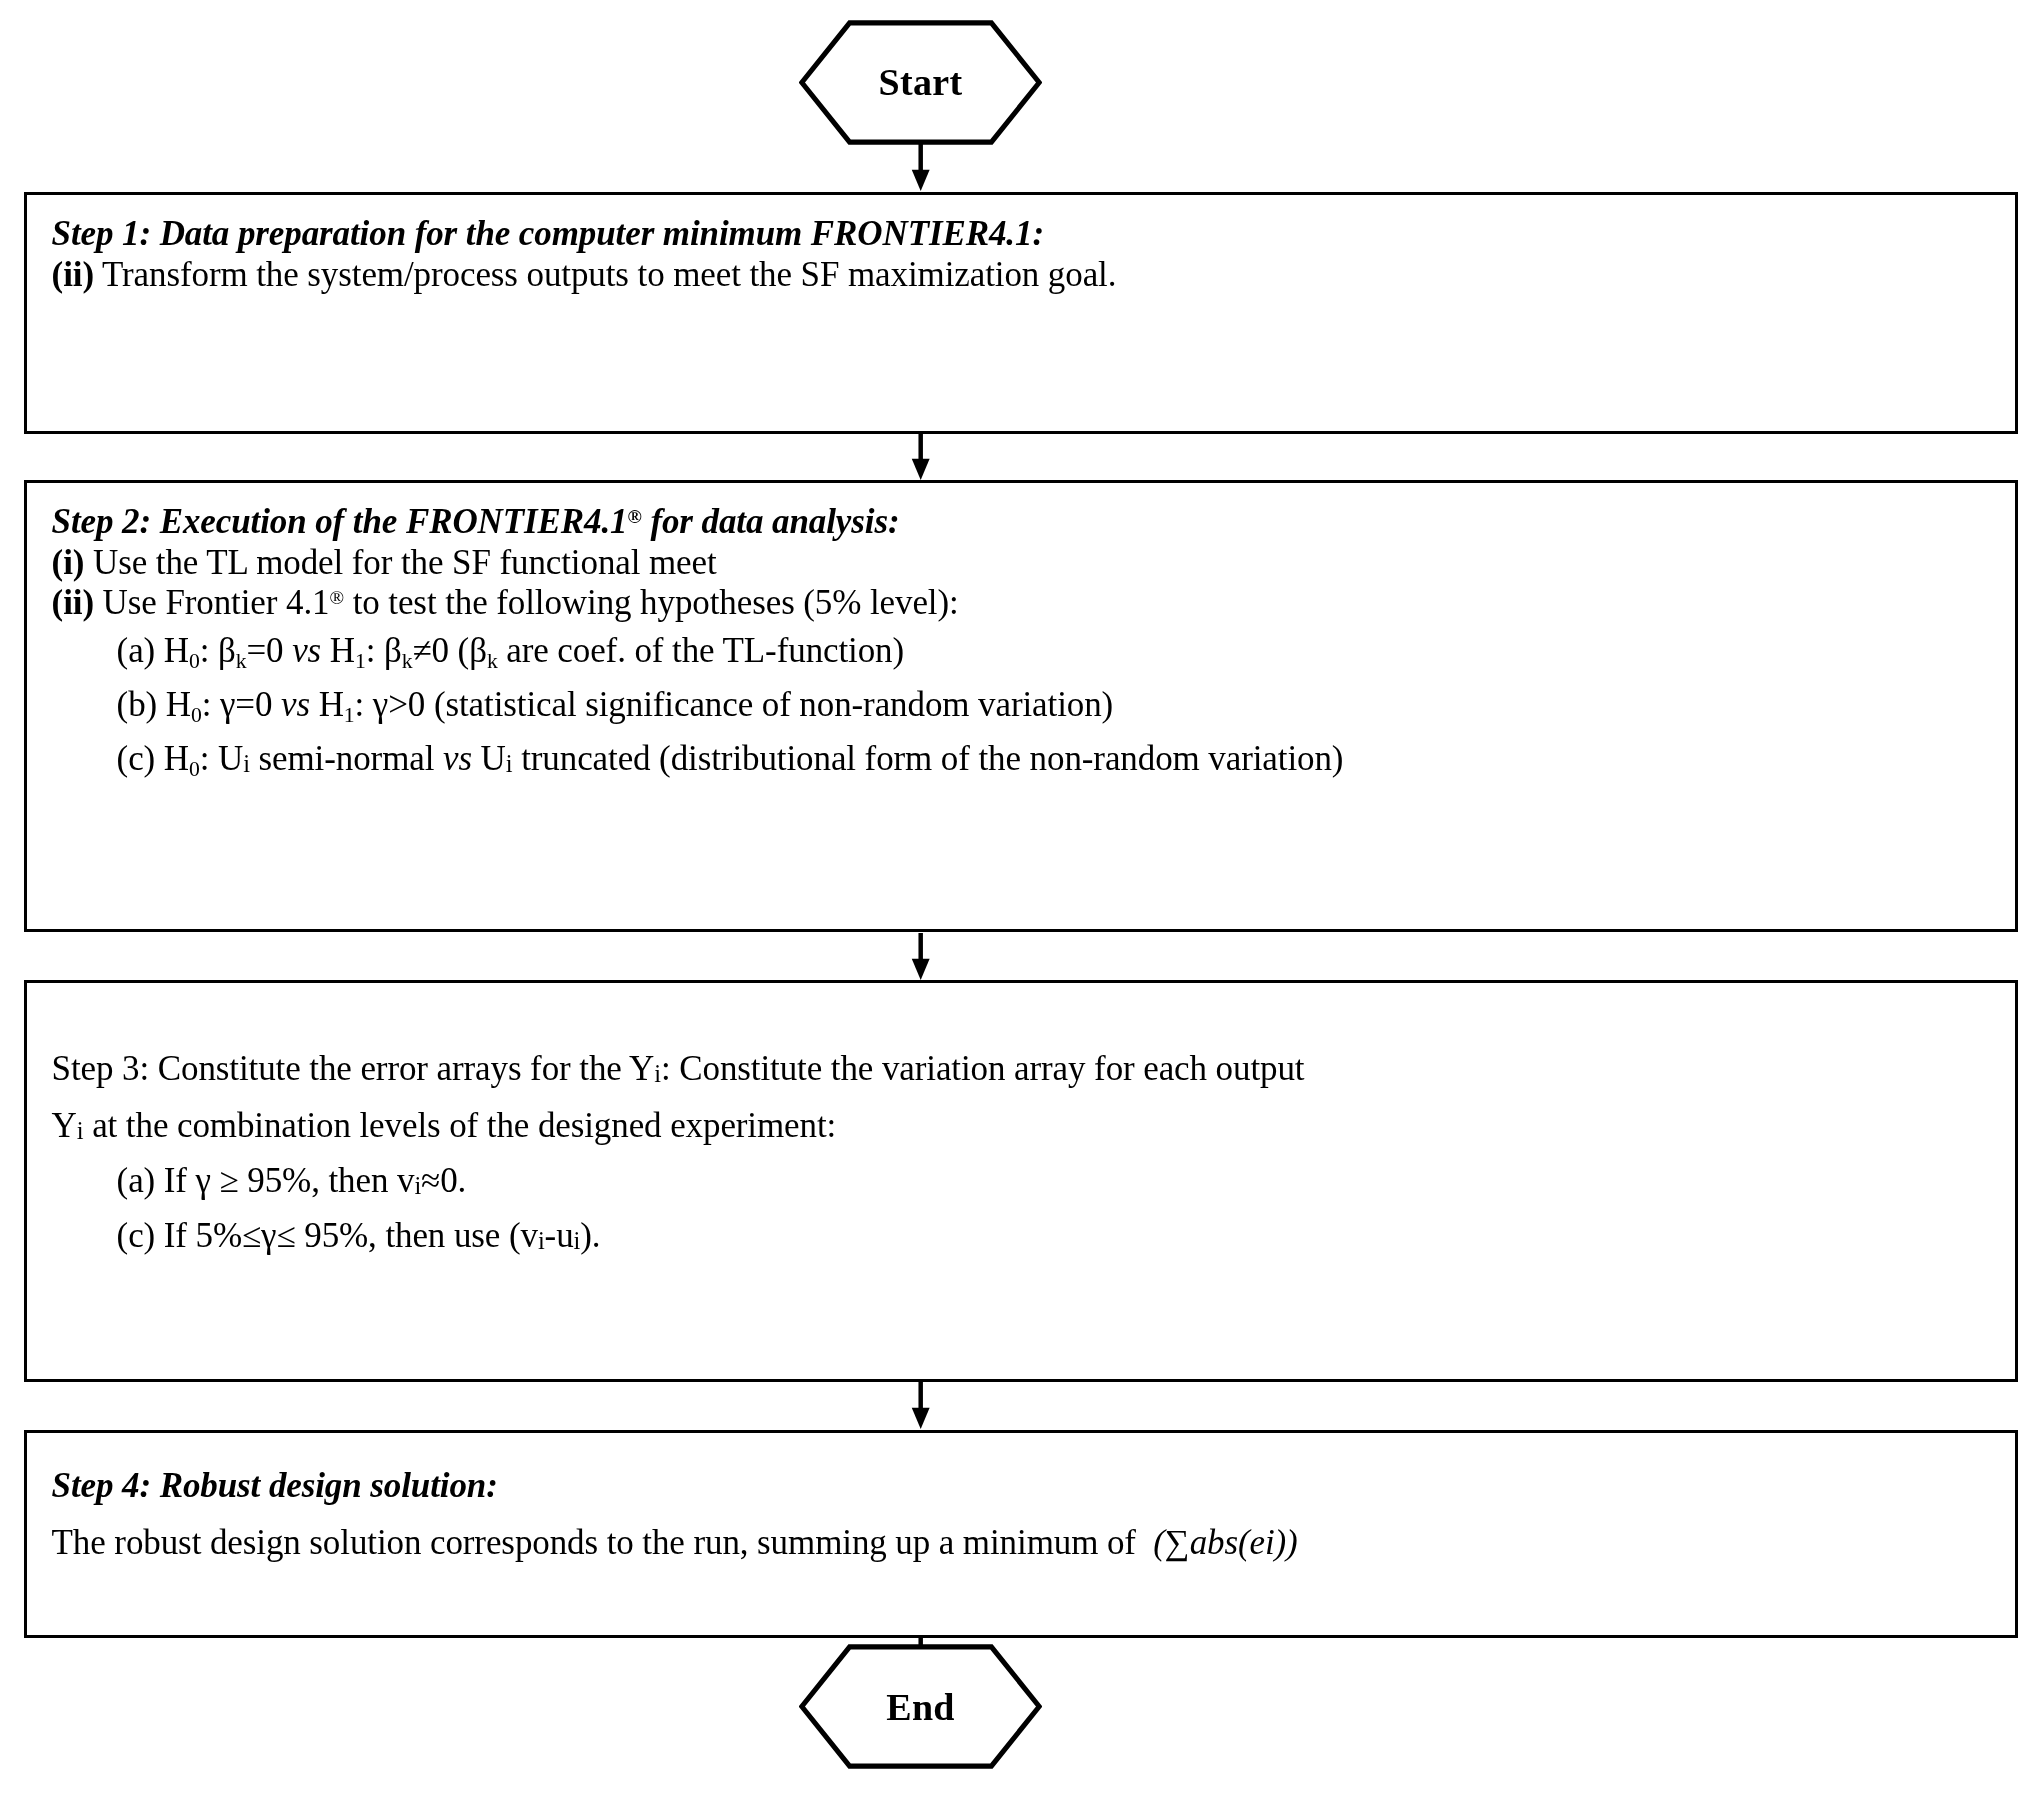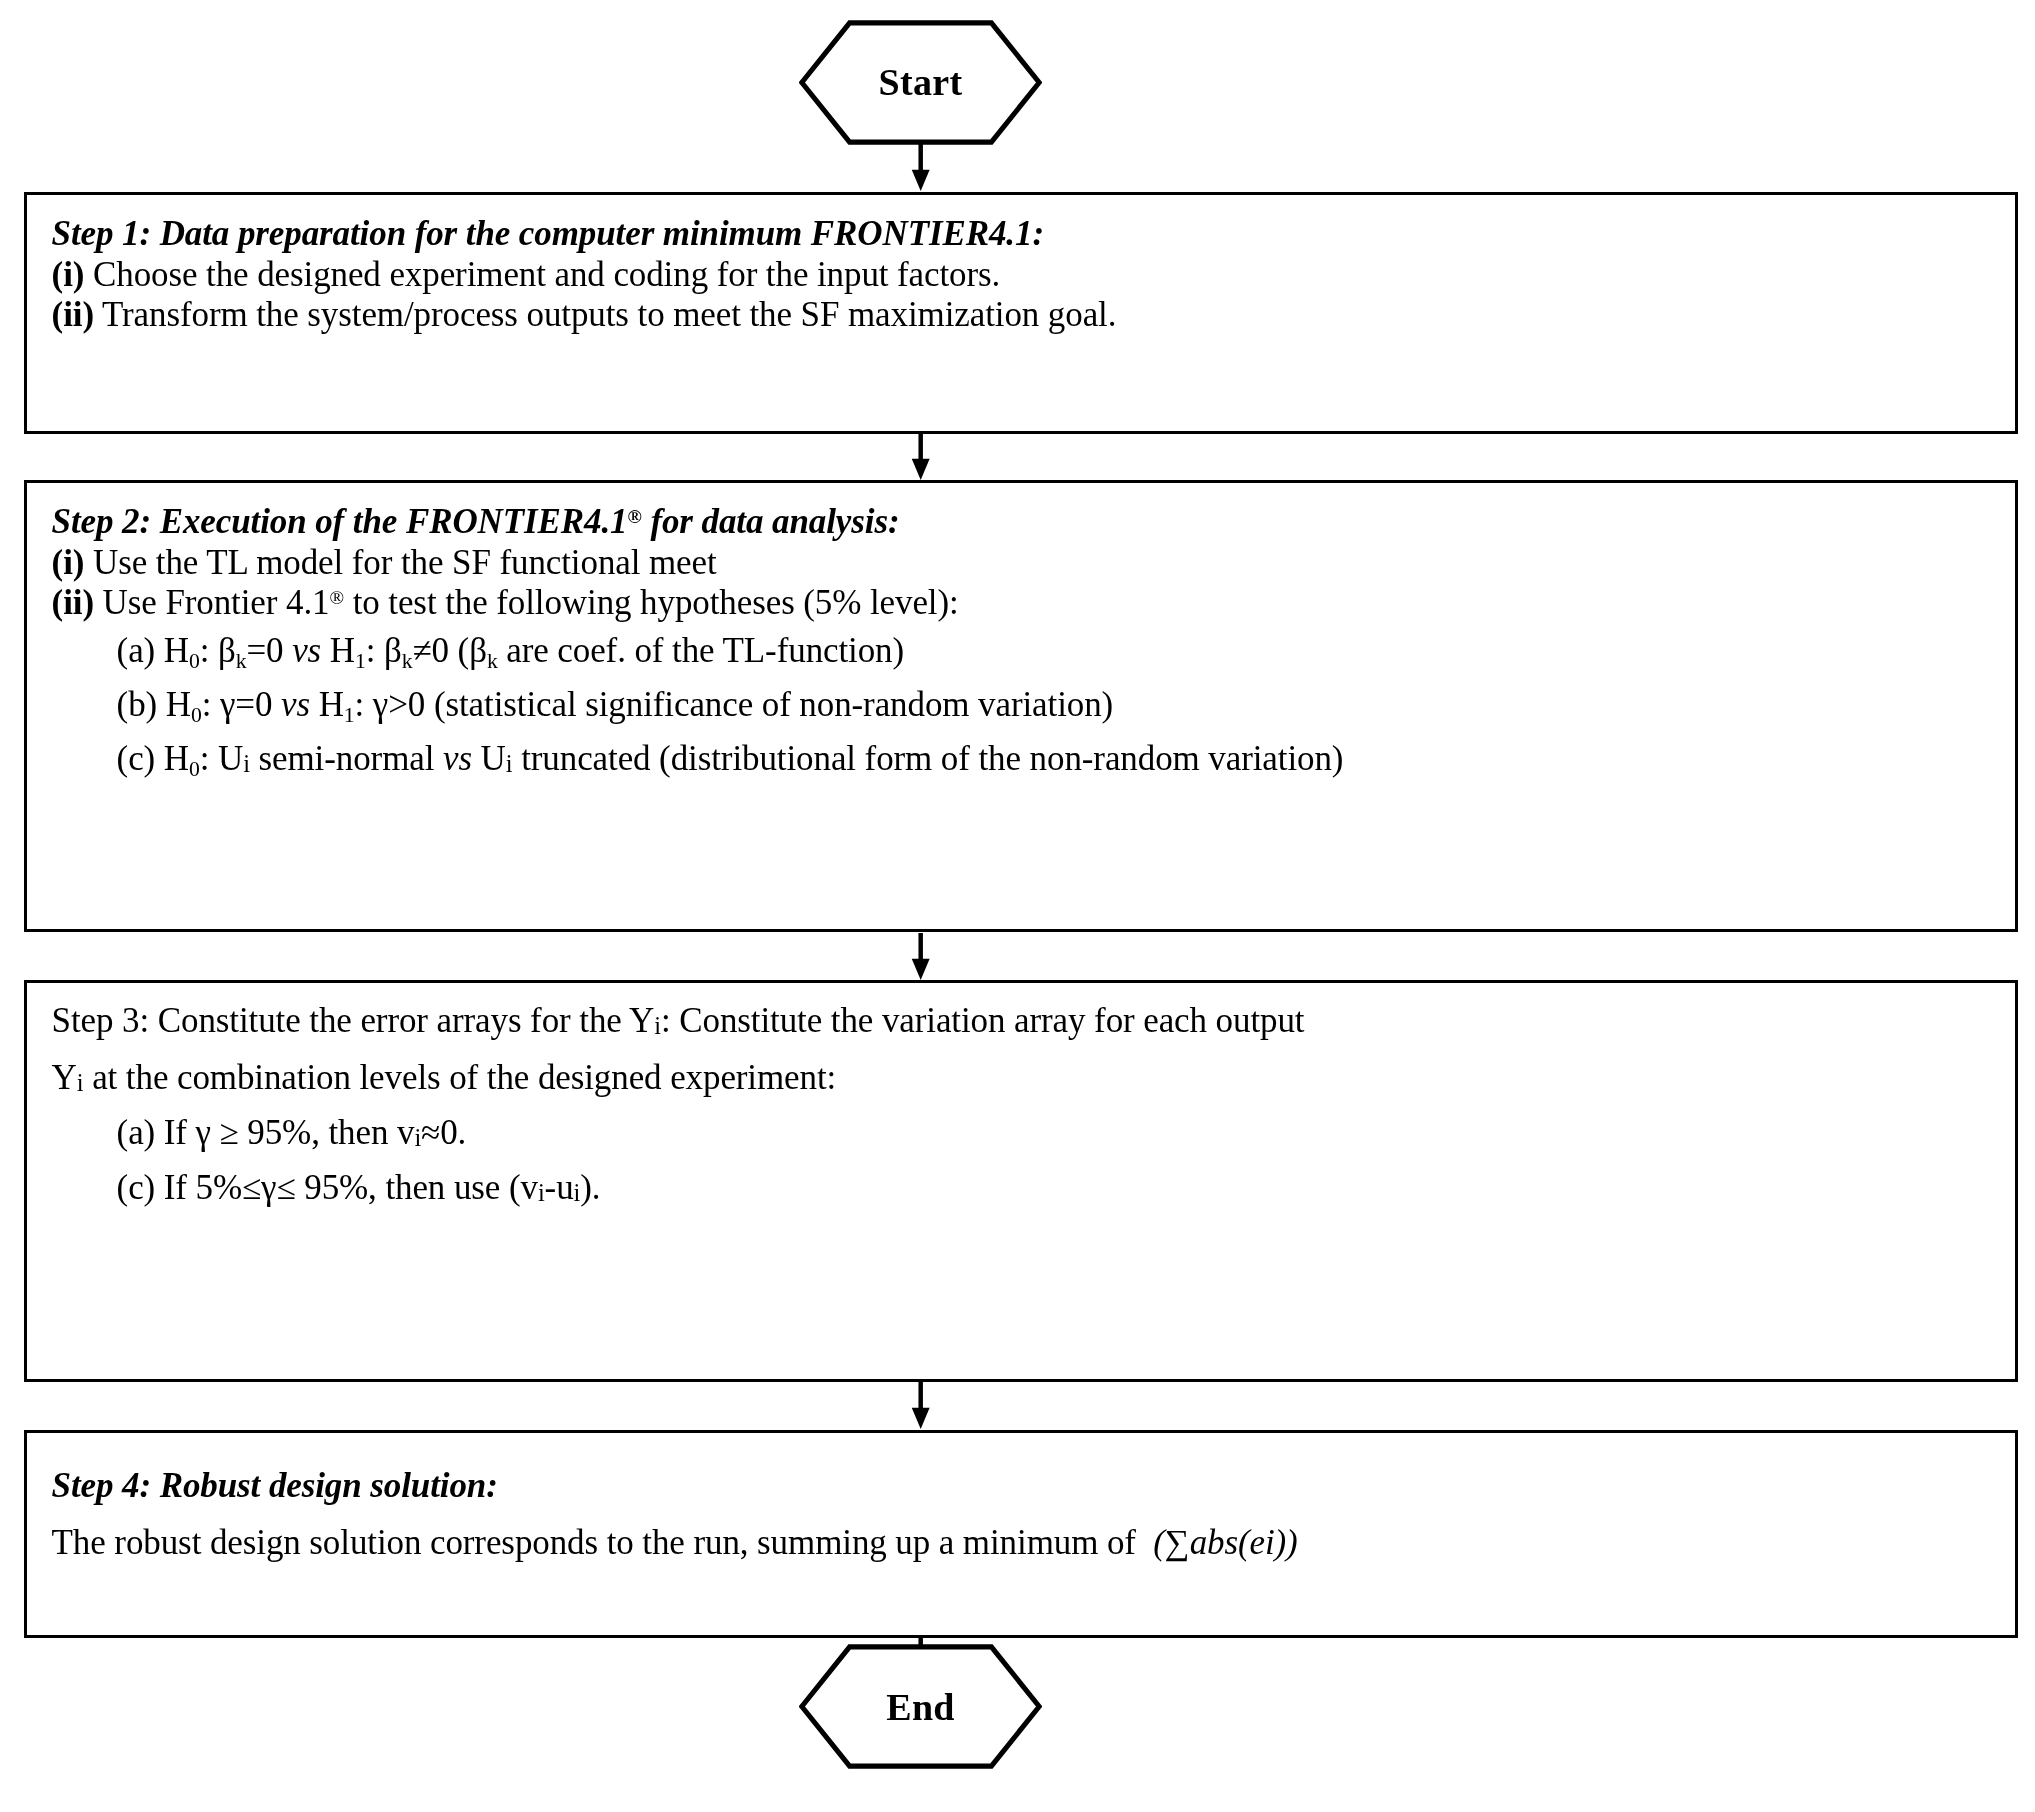--- a/index.html
+++ b/index.html
@@ -116,21 +116,20 @@
   <div class="arrow" style="top:144px;height:47px;">
     <svg width="21.4" height="47" viewBox="0 0 38 84">
       <line x1="19" y1="0" x2="19" y2="56" stroke="#000000" stroke-width="8"></line>
       <polygon points="19,84 3,46 35,46" fill="#000000"></polygon>
     </svg>
   </div>
 
   <div class="box" style="top:192px;height:242px;">
     <div class="box-inner">
       <div class="line head">Step 1: Data preparation for the computer minimum FRONTIER4.1:</div>
-      <div class="line"><span class="b">(i)</span> <span>Choose the designed experiment and coding for the input factors.</span></div>
       <div class="line"><span class="b">(ii)</span> <span>Transform the system/process outputs to meet the SF maximization goal.</span></div>
     </div>
   </div>
 
   <div class="arrow" style="top:433px;height:47px;">
     <svg width="21.4" height="47" viewBox="0 0 38 84">
       <line x1="19" y1="0" x2="19" y2="56" stroke="#000000" stroke-width="8"></line>
       <polygon points="19,84 3,46 35,46" fill="#000000"></polygon>
     </svg>
   </div>
@@ -148,21 +147,21 @@
   </div>
 
   <div class="arrow" style="top:933px;height:47px;">
     <svg width="21.4" height="47" viewBox="0 0 38 84">
       <line x1="19" y1="0" x2="19" y2="56" stroke="#000000" stroke-width="8"></line>
       <polygon points="19,84 3,46 35,46" fill="#000000"></polygon>
     </svg>
   </div>
 
   <div class="box" style="top:980px;height:402px;">
-    <div class="box-inner" style="padding-top:10px;">
+    <div class="box-inner" style="padding-top:10px;margin-top:48px;">
       <div class="line loose"><span class="head">Step 3: Constitute the error arrays for the Y<span class="isub">i</span>:</span> <span>Constitute the variation array for each output</span></div>
       <div class="line loose">Y<span class="isub">i</span> at the combination levels of the designed experiment:</div>
       <div class="line sub">(a) If γ ≥ 95%, then v<span class="isub">i</span>≈0.</div>
       <div class="line sub">(c) If 5%≤γ≤ 95%, then use (v<span class="isub">i</span>-u<span class="isub">i</span>).</div>
     </div>
   </div>
 
   <div class="arrow" style="top:1382px;height:47px;">
     <svg width="21.4" height="47" viewBox="0 0 38 84">
       <line x1="19" y1="0" x2="19" y2="56" stroke="#000000" stroke-width="8"></line>

